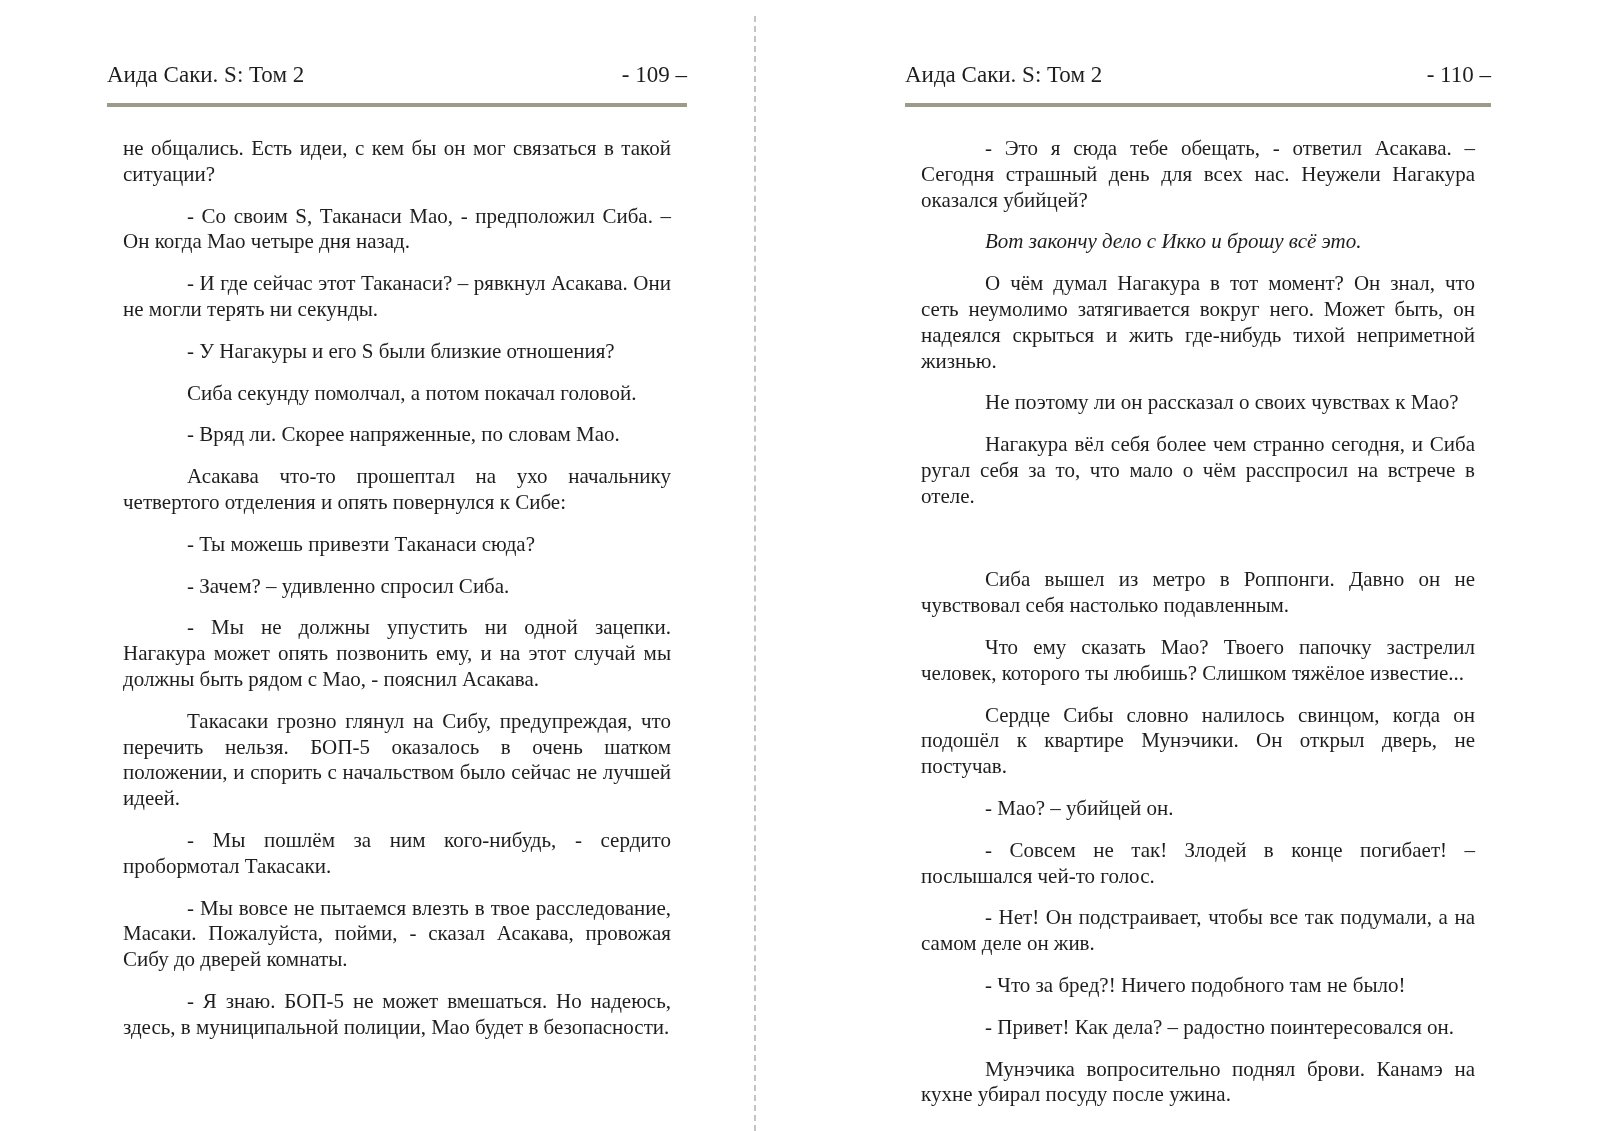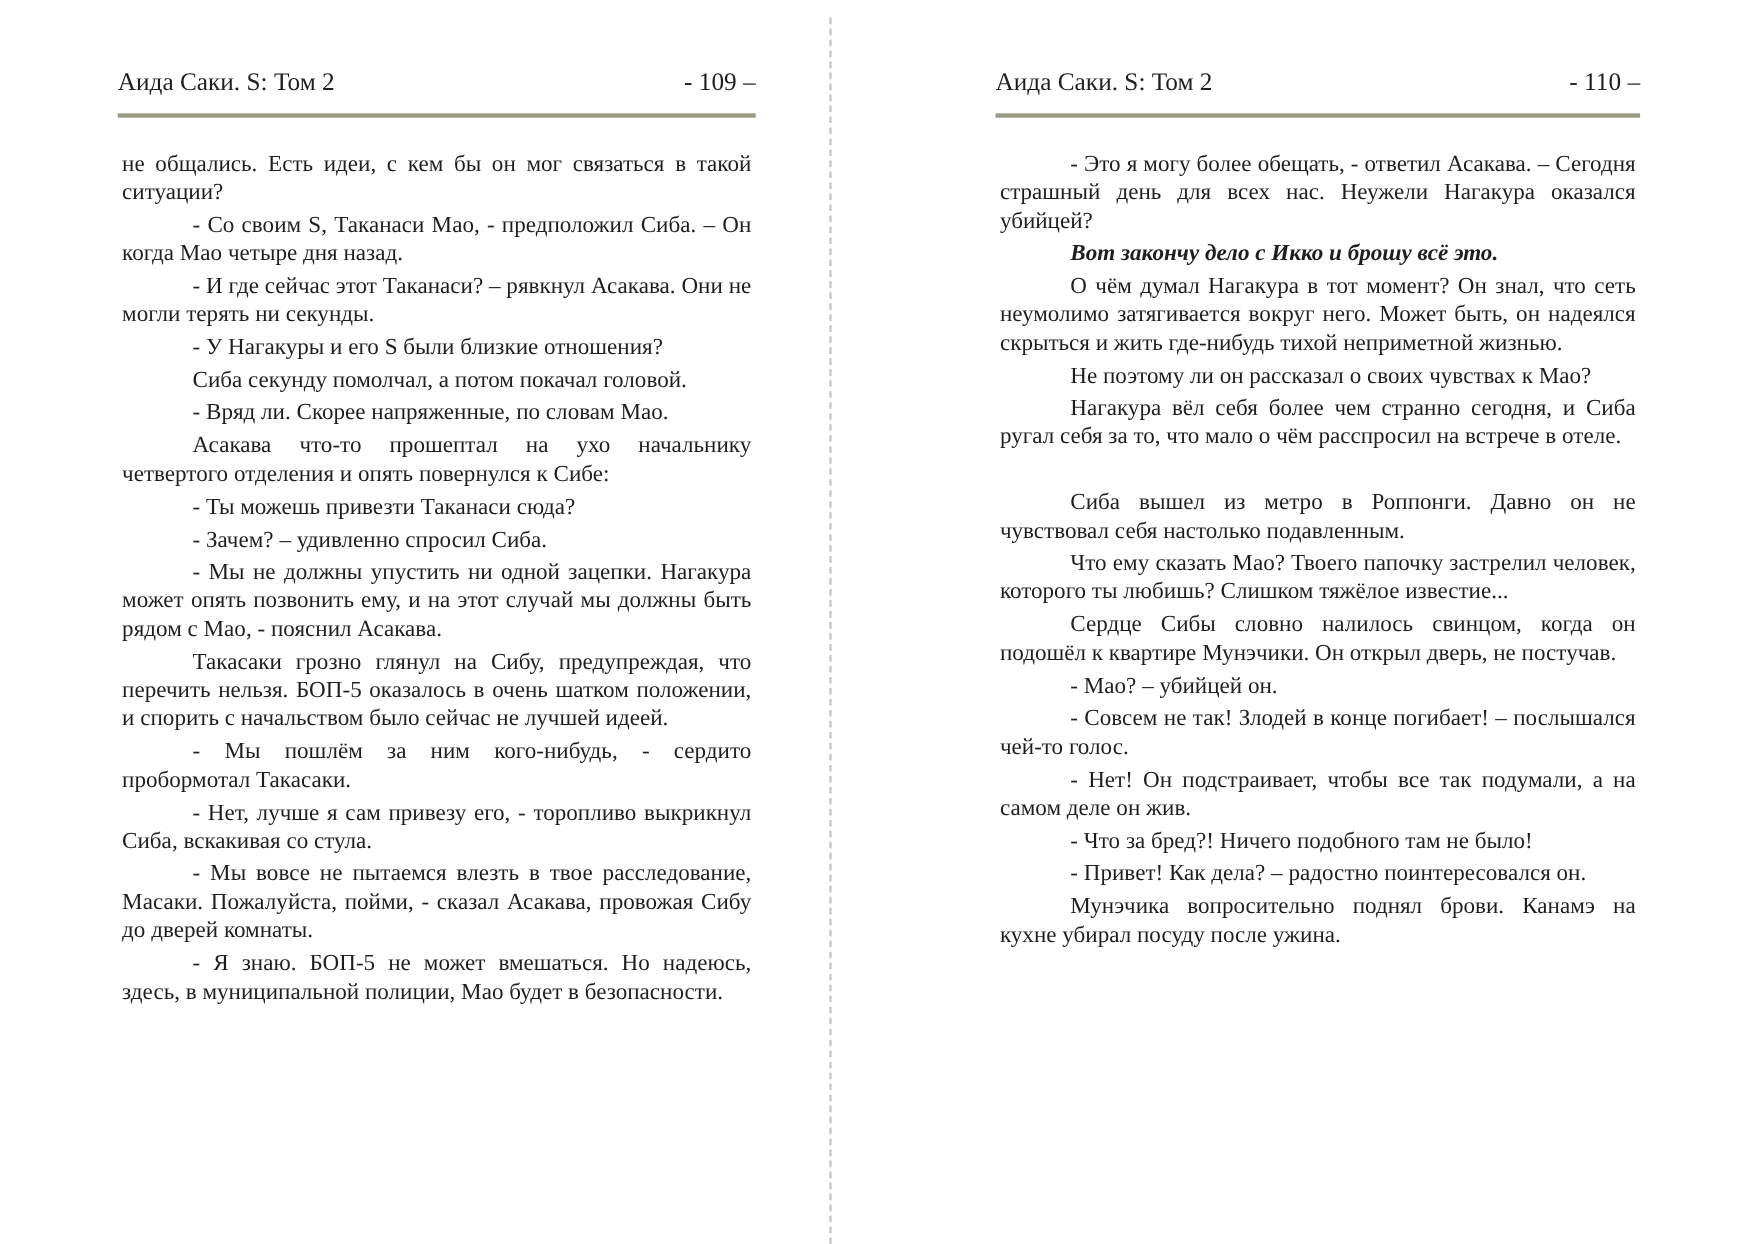--- a/index.html
+++ b/index.html
@@ -46,25 +46,25 @@
     height: 4px;
     background: var(--rule-color, #9b9b88);
   }
   .page-body {
     margin-top: 29px;
     font-size: 21px;
     line-height: 25.8px;
     text-align: justify;
   }
   .page-body p {
-    margin: 4px;
+    margin: 16px;
     text-indent: 64px;
   }
   .page-body p.noindent { text-indent: 0; }
-  .page-body p.italic   { font-style: italic; font-weight: bold; }
+  .page-body p.italic   { font-style: italic; }
   .page-body p.spacer   { height: 25.8px; }
 </style>
 </head>
 <body style="--bg-color: #ffffff; --text-color: #1e1e1e; --rule-color: #9b9b88; --divider-color: #c4c4c4;">
 
 <div class="spread">
 
   <div class="divider"></div>
 
   <section class="page left">
@@ -79,34 +79,33 @@
         <p>- И где сейчас этот Таканаси? – рявкнул Асакава. Они не могли терять ни секунды.</p>
         <p>- У Нагакуры и его S были близкие отношения?</p>
         <p>Сиба секунду помолчал, а потом покачал головой.</p>
         <p>- Вряд ли. Скорее напряженные, по словам Мао.</p>
         <p>Асакава что-то прошептал на ухо начальнику четвертого отделения и опять повернулся к Сибе:</p>
         <p>- Ты можешь привезти Таканаси сюда?</p>
         <p>- Зачем? – удивленно спросил Сиба.</p>
         <p>- Мы не должны упустить ни одной зацепки. Нагакура может опять позвонить ему, и на этот случай мы должны быть рядом с Мао, - пояснил Асакава.</p>
         <p>Такасаки грозно глянул на Сибу, предупреждая, что перечить нельзя. БОП-5 оказалось в очень шатком положении, и спорить с начальством было сейчас не лучшей идеей.</p>
         <p>- Мы пошлём за ним кого-нибудь, - сердито пробормотал Такасаки.</p>
-        <p>- Нет, лучше я сам привезу его, - торопливо выкрикнул Сиба, вскакивая со стула.</p>
         <p>- Мы вовсе не пытаемся влезть в твое расследование, Масаки. Пожалуйста, пойми, - сказал Асакава, провожая Сибу до дверей комнаты.</p>
         <p>- Я знаю. БОП-5 не может вмешаться. Но надеюсь, здесь, в муниципальной полиции, Мао будет в безопасности.</p>
       </div>
   </section>
 
   <section class="page right">
     <header class="page-header">
       <span class="header-title">Аида Саки. S: Том 2</span>
       <span class="header-page-number">- 110 –</span>
     </header>
     <div class="header-rule"></div>
     <div class="page-body">
-        <p>- Это я могу более обещать, - ответил Асакава. – Сегодня страшный день для всех нас. Неужели Нагакура оказался убийцей?</p>
+        <p>- Это я сюда тебе обещать, - ответил Асакава. – Сегодня страшный день для всех нас. Неужели Нагакура оказался убийцей?</p>
         <p class="italic">Вот закончу дело с Икко и брошу всё это.</p>
         <p>О чём думал Нагакура в тот момент? Он знал, что сеть неумолимо затягивается вокруг него. Может быть, он надеялся скрыться и жить где-нибудь тихой неприметной жизнью.</p>
         <p>Не поэтому ли он рассказал о своих чувствах к Мао?</p>
         <p>Нагакура вёл себя более чем странно сегодня, и Сиба ругал себя за то, что мало о чём расспросил на встрече в отеле.</p>
         <p class="spacer"></p>
         <p>Сиба вышел из метро в Роппонги. Давно он не чувствовал себя настолько подавленным.</p>
         <p>Что ему сказать Мао? Твоего папочку застрелил человек, которого ты любишь? Слишком тяжёлое известие...</p>
         <p>Сердце Сибы словно налилось свинцом, когда он подошёл к квартире Мунэчики. Он открыл дверь, не постучав.</p>
         <p>- Мао? – убийцей он.</p>
         <p>- Совсем не так! Злодей в конце погибает! – послышался чей-то голос.</p>

